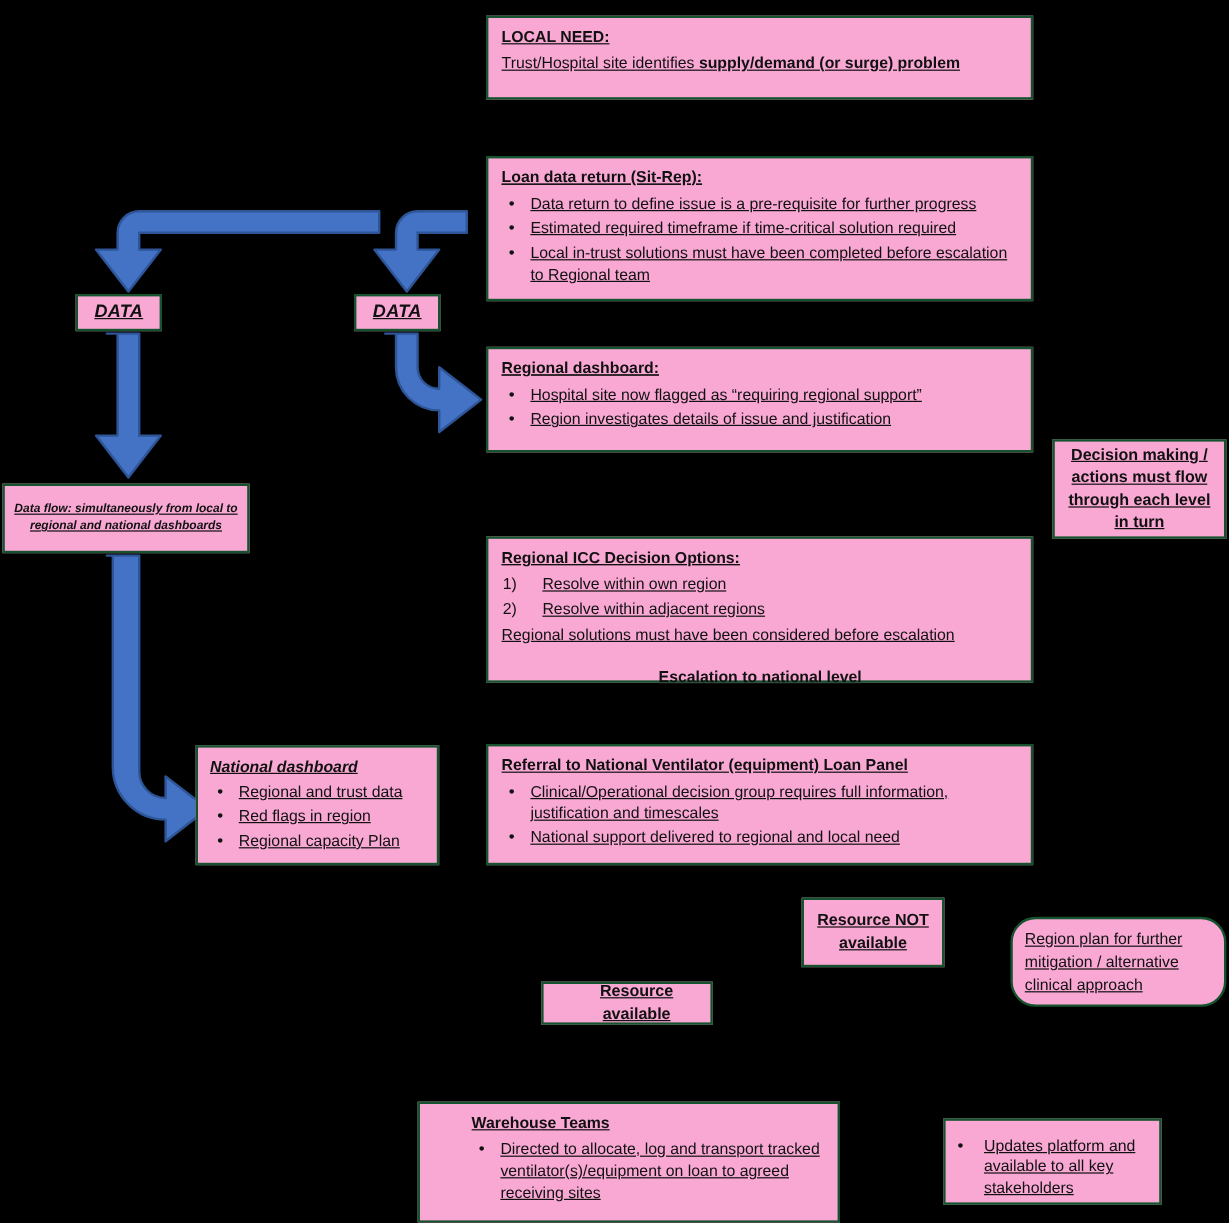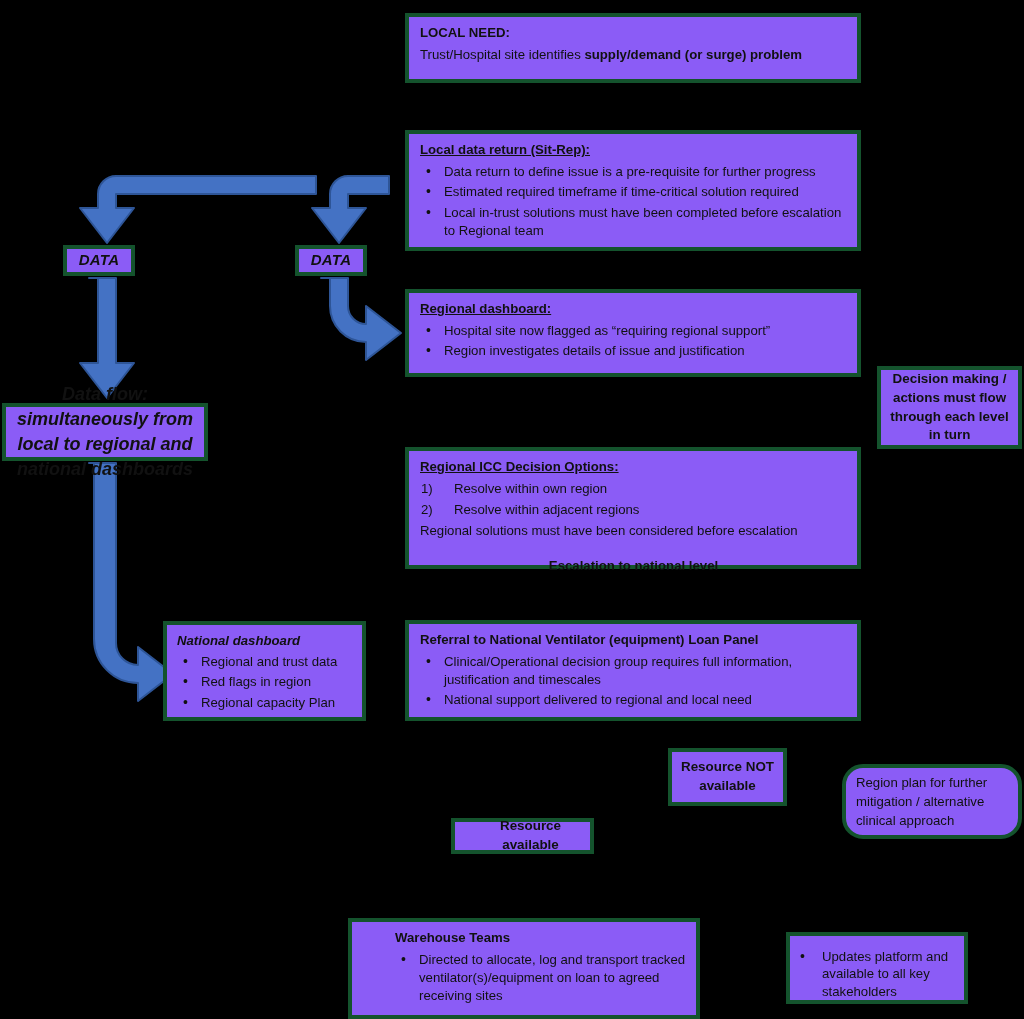--- a/index.html
+++ b/index.html
@@ -13,26 +13,27 @@
   }
   #canvas {
     position: relative;
     width: 1024px;
     height: 1019px;
     background: #000000;
     overflow: hidden;
   }
   .box {
     position: absolute;
-    background: #8b5cf6;
-    border: 4px solid #14532d;
+    background: #f9a8d4;
+    border: 2px solid #14532d;
     box-sizing: border-box;
     color: #111111;
     font-size: 13.2px;
     line-height: 1.36;
+    text-decoration: underline;
   }
   .box-inner {
     padding: 7px 10px 7px 11px;
   }
   .hdr {
     font-weight: bold;
     color: #111111;
     margin-bottom: 4px;
     display: block;
   }
@@ -89,21 +90,21 @@
     font-size: 15px;
     letter-spacing: 0.3px;
   }
   .flow-box {
     display: flex;
     align-items: center;
     justify-content: center;
     text-align: center;
     font-style: italic;
     font-weight: bold;
-    font-size: 18px;
+    font-size: 10px;
     line-height: 1.38;
     padding: 4px 6px;
   }
   .natl-title {
     font-style: italic;
     font-weight: bold;
     display: block;
     margin-bottom: 3px;
   }
   .centered-bold-box {
@@ -212,21 +213,21 @@
 
   <div class="box" style="left:405px; top:13px; width:456px; height:70px;">
     <div class="box-inner">
       <span class="hdr">LOCAL NEED:</span>
       <span><span>Trust/Hospital site identifies </span><b>supply/demand (or surge) problem</b></span>
     </div>
   </div>
 
   <div class="box" style="left:405px; top:130px; width:456px; height:121px;">
     <div class="box-inner">
-      <span class="hdr underline">Local data return (Sit-Rep):</span>
+      <span class="hdr underline">Loan data return (Sit-Rep):</span>
       <ul class="bullets">
         <li>Data return to define issue is a pre-requisite for further progress</li>
         <li>Estimated required timeframe if time-critical solution required</li>
         <li>Local in-trust solutions must have been completed before escalation to Regional team</li>
       </ul>
     </div>
   </div>
 
   <div class="box" style="left:405px; top:289px; width:456px; height:88px;">
     <div class="box-inner">

